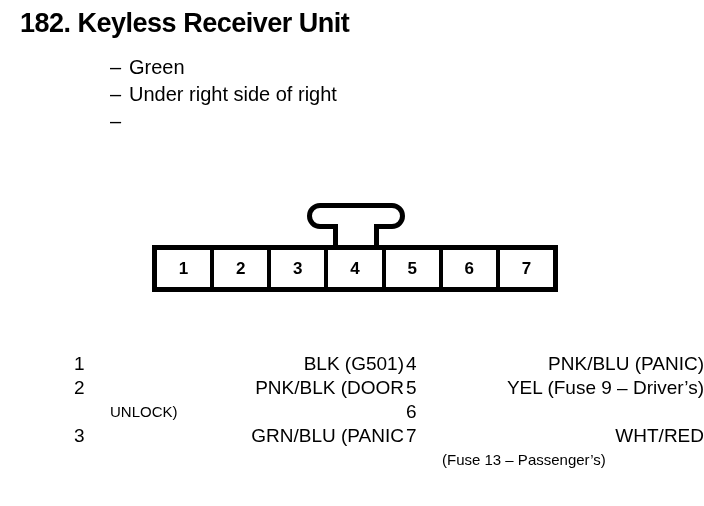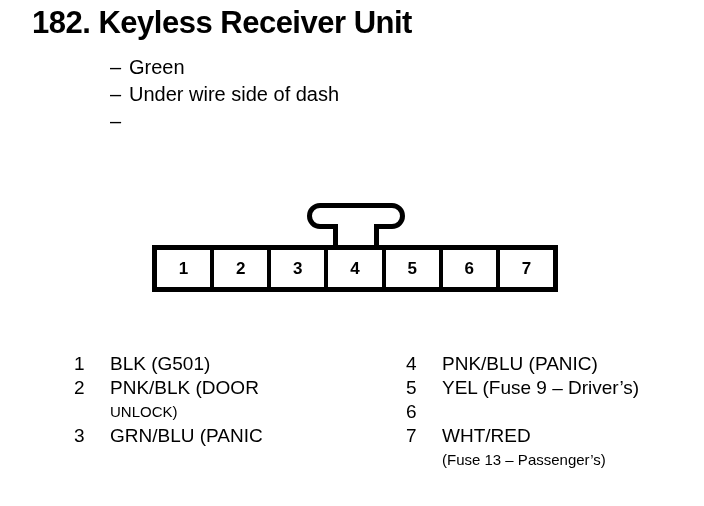--- a/index.html
+++ b/index.html
@@ -13,23 +13,23 @@
     position: relative;
     overflow: hidden;
     font-family: "Liberation Sans", sans-serif;
     color: #000000;
     -webkit-font-smoothing: none;
   }
 
   
   .page-title {
     position: absolute;
-    left: 32px;
+    left: 20px;
     top: 6px;
-    font-size: 31px;
+    font-size: 27px;
     font-weight: bold;
     letter-spacing: -0.5px;
     white-space: nowrap;
     line-height: 34px;
   }
 
   
   .bullet-list {
     position: absolute;
     left: 110px;
@@ -134,20 +134,21 @@
     font-size: 19px;
     line-height: 24px;
     white-space: nowrap;
   }
   .legend-num {
     flex: 0 0 36px;
     width: 36px;
   }
   .legend-txt {
     flex: 1 1 auto;
+    text-align: right;
   }
   .legend-cont {
     padding-left: 36px;
     font-size: 15px;
     line-height: 24px;
     white-space: nowrap;
   }
 </style>
 </head>
 <body>
@@ -156,21 +157,21 @@
 
 <div class="bullet-list">
 
   <div class="bullet-row">
     <span class="bullet-dash">–</span>
     <span>Green</span>
   </div>
 
   <div class="bullet-row">
     <span class="bullet-dash">–</span>
-    <span>Under wire side of dash</span>
+    <span>Under right side of right</span>
   </div>
 
   <div class="bullet-row">
     <span class="bullet-dash">–</span>
   </div>
 
 </div>
 
 <div class="connector-wrap">
 

